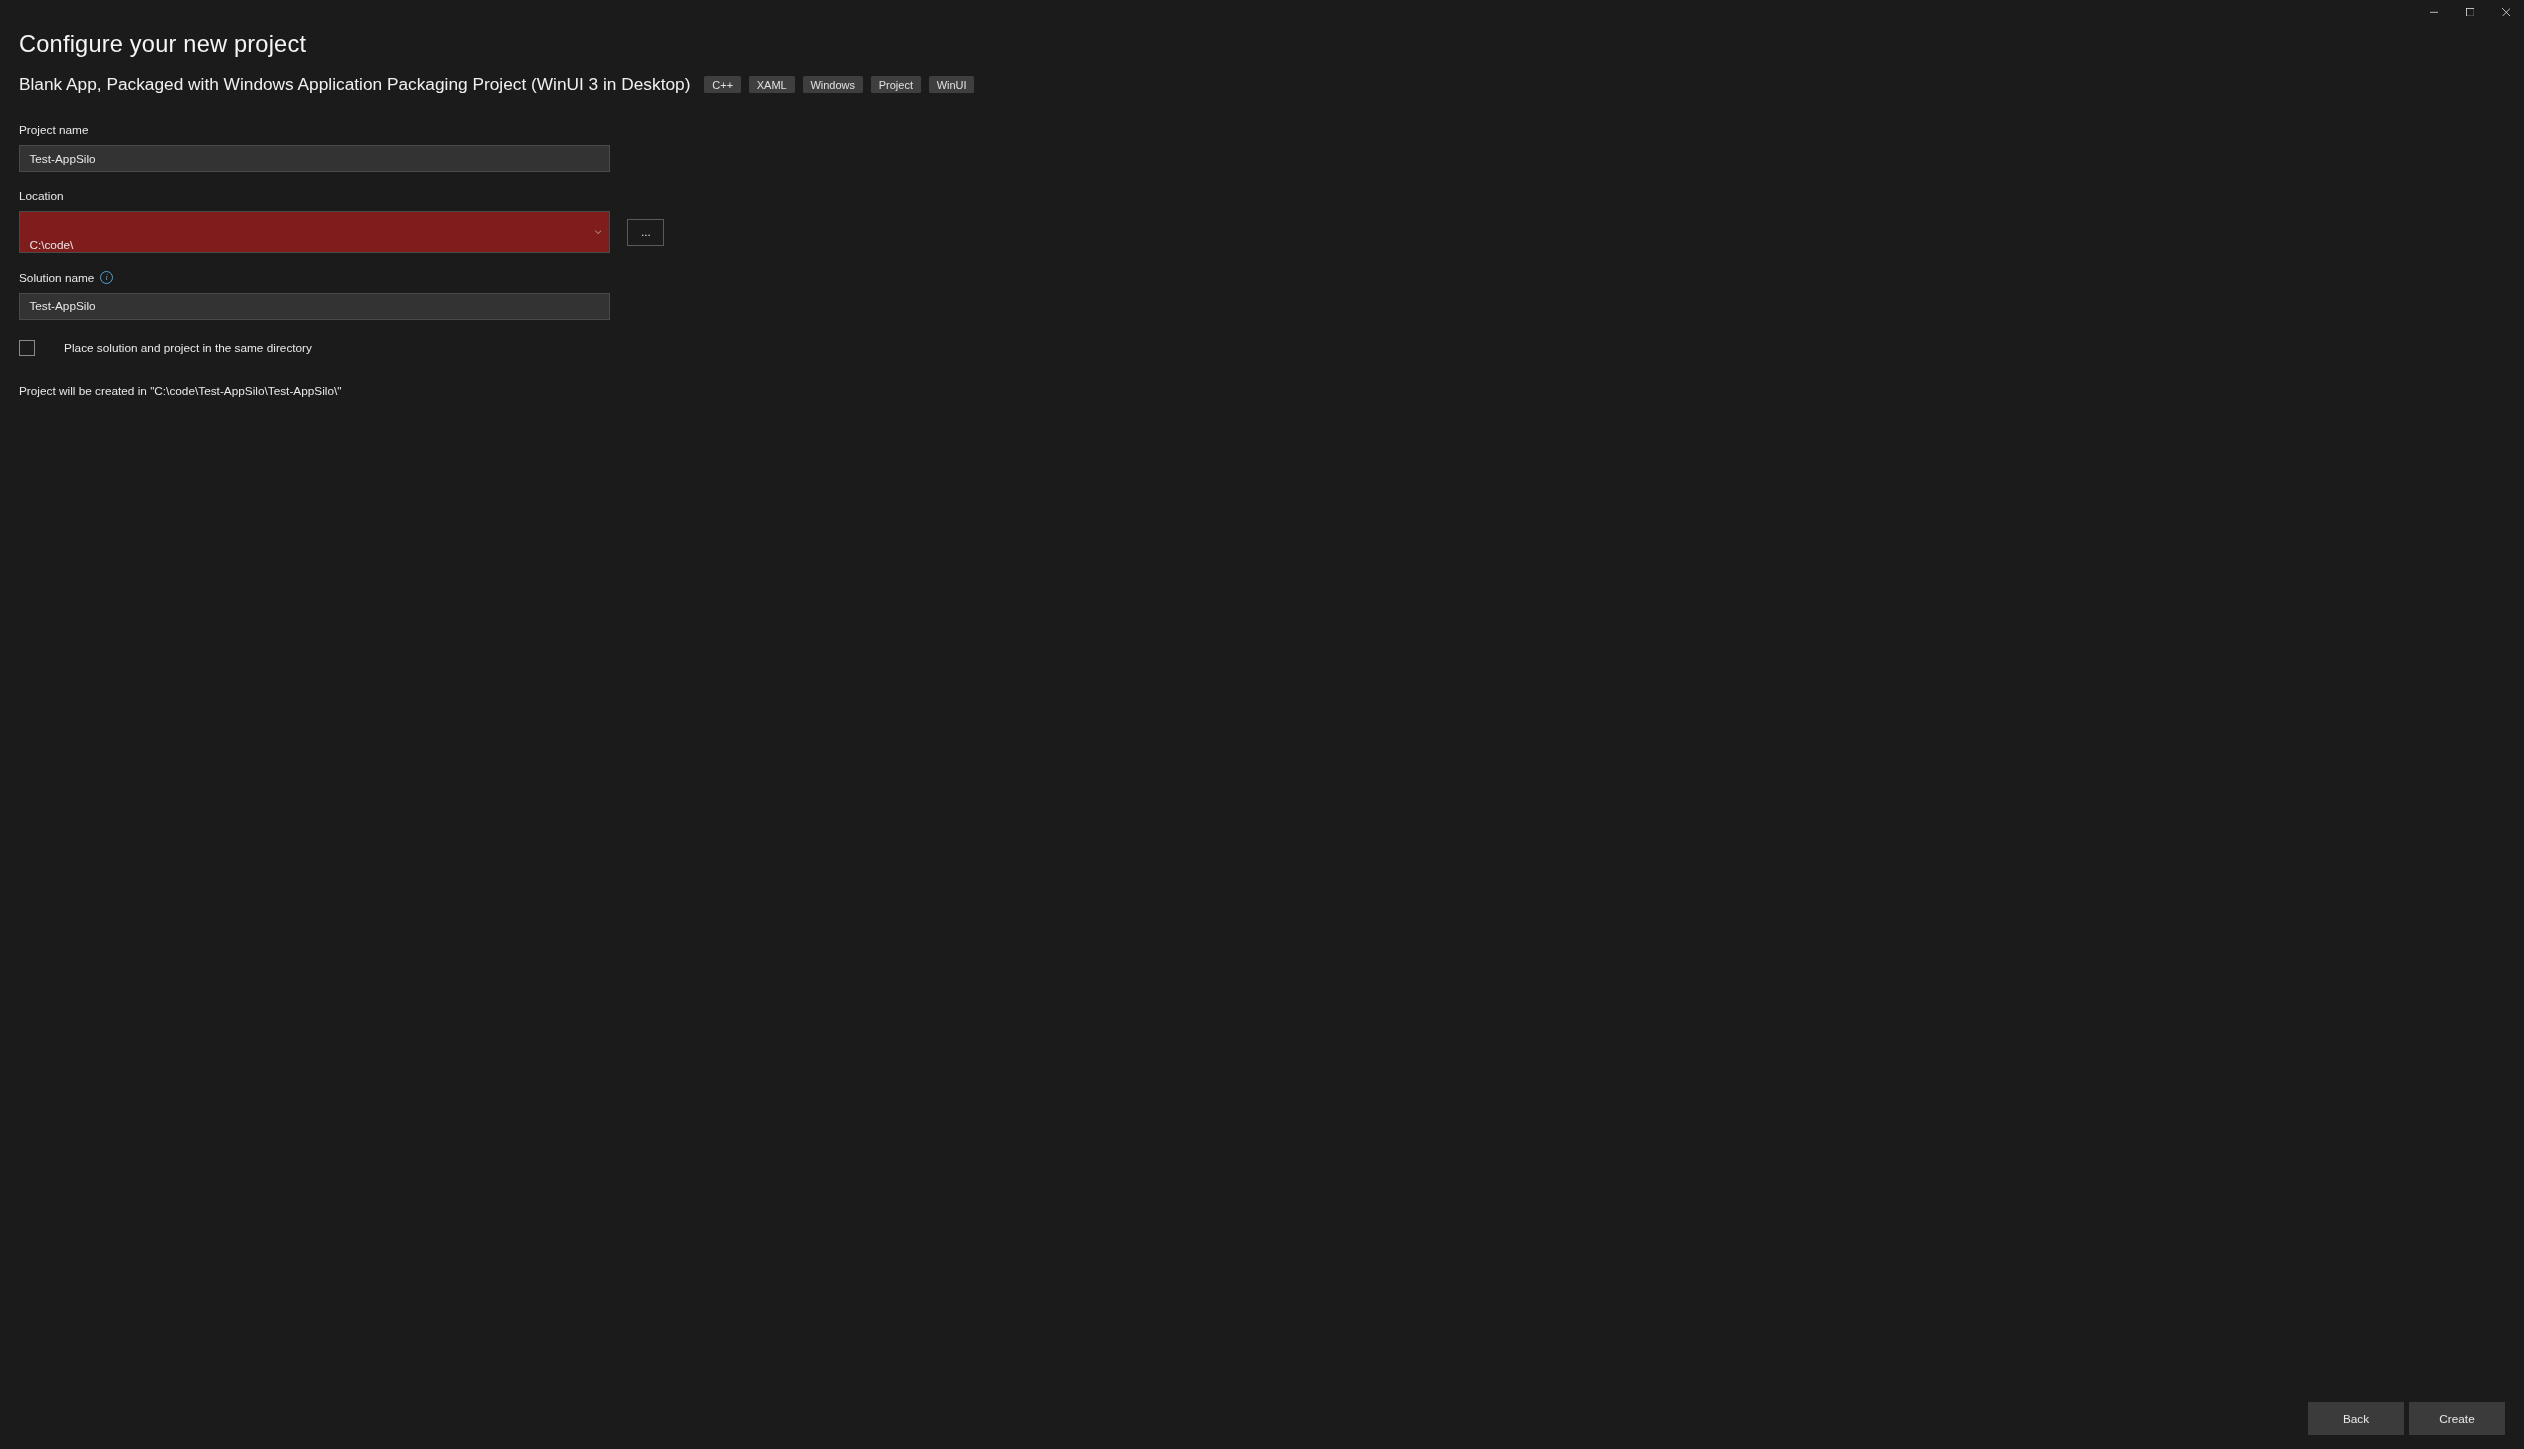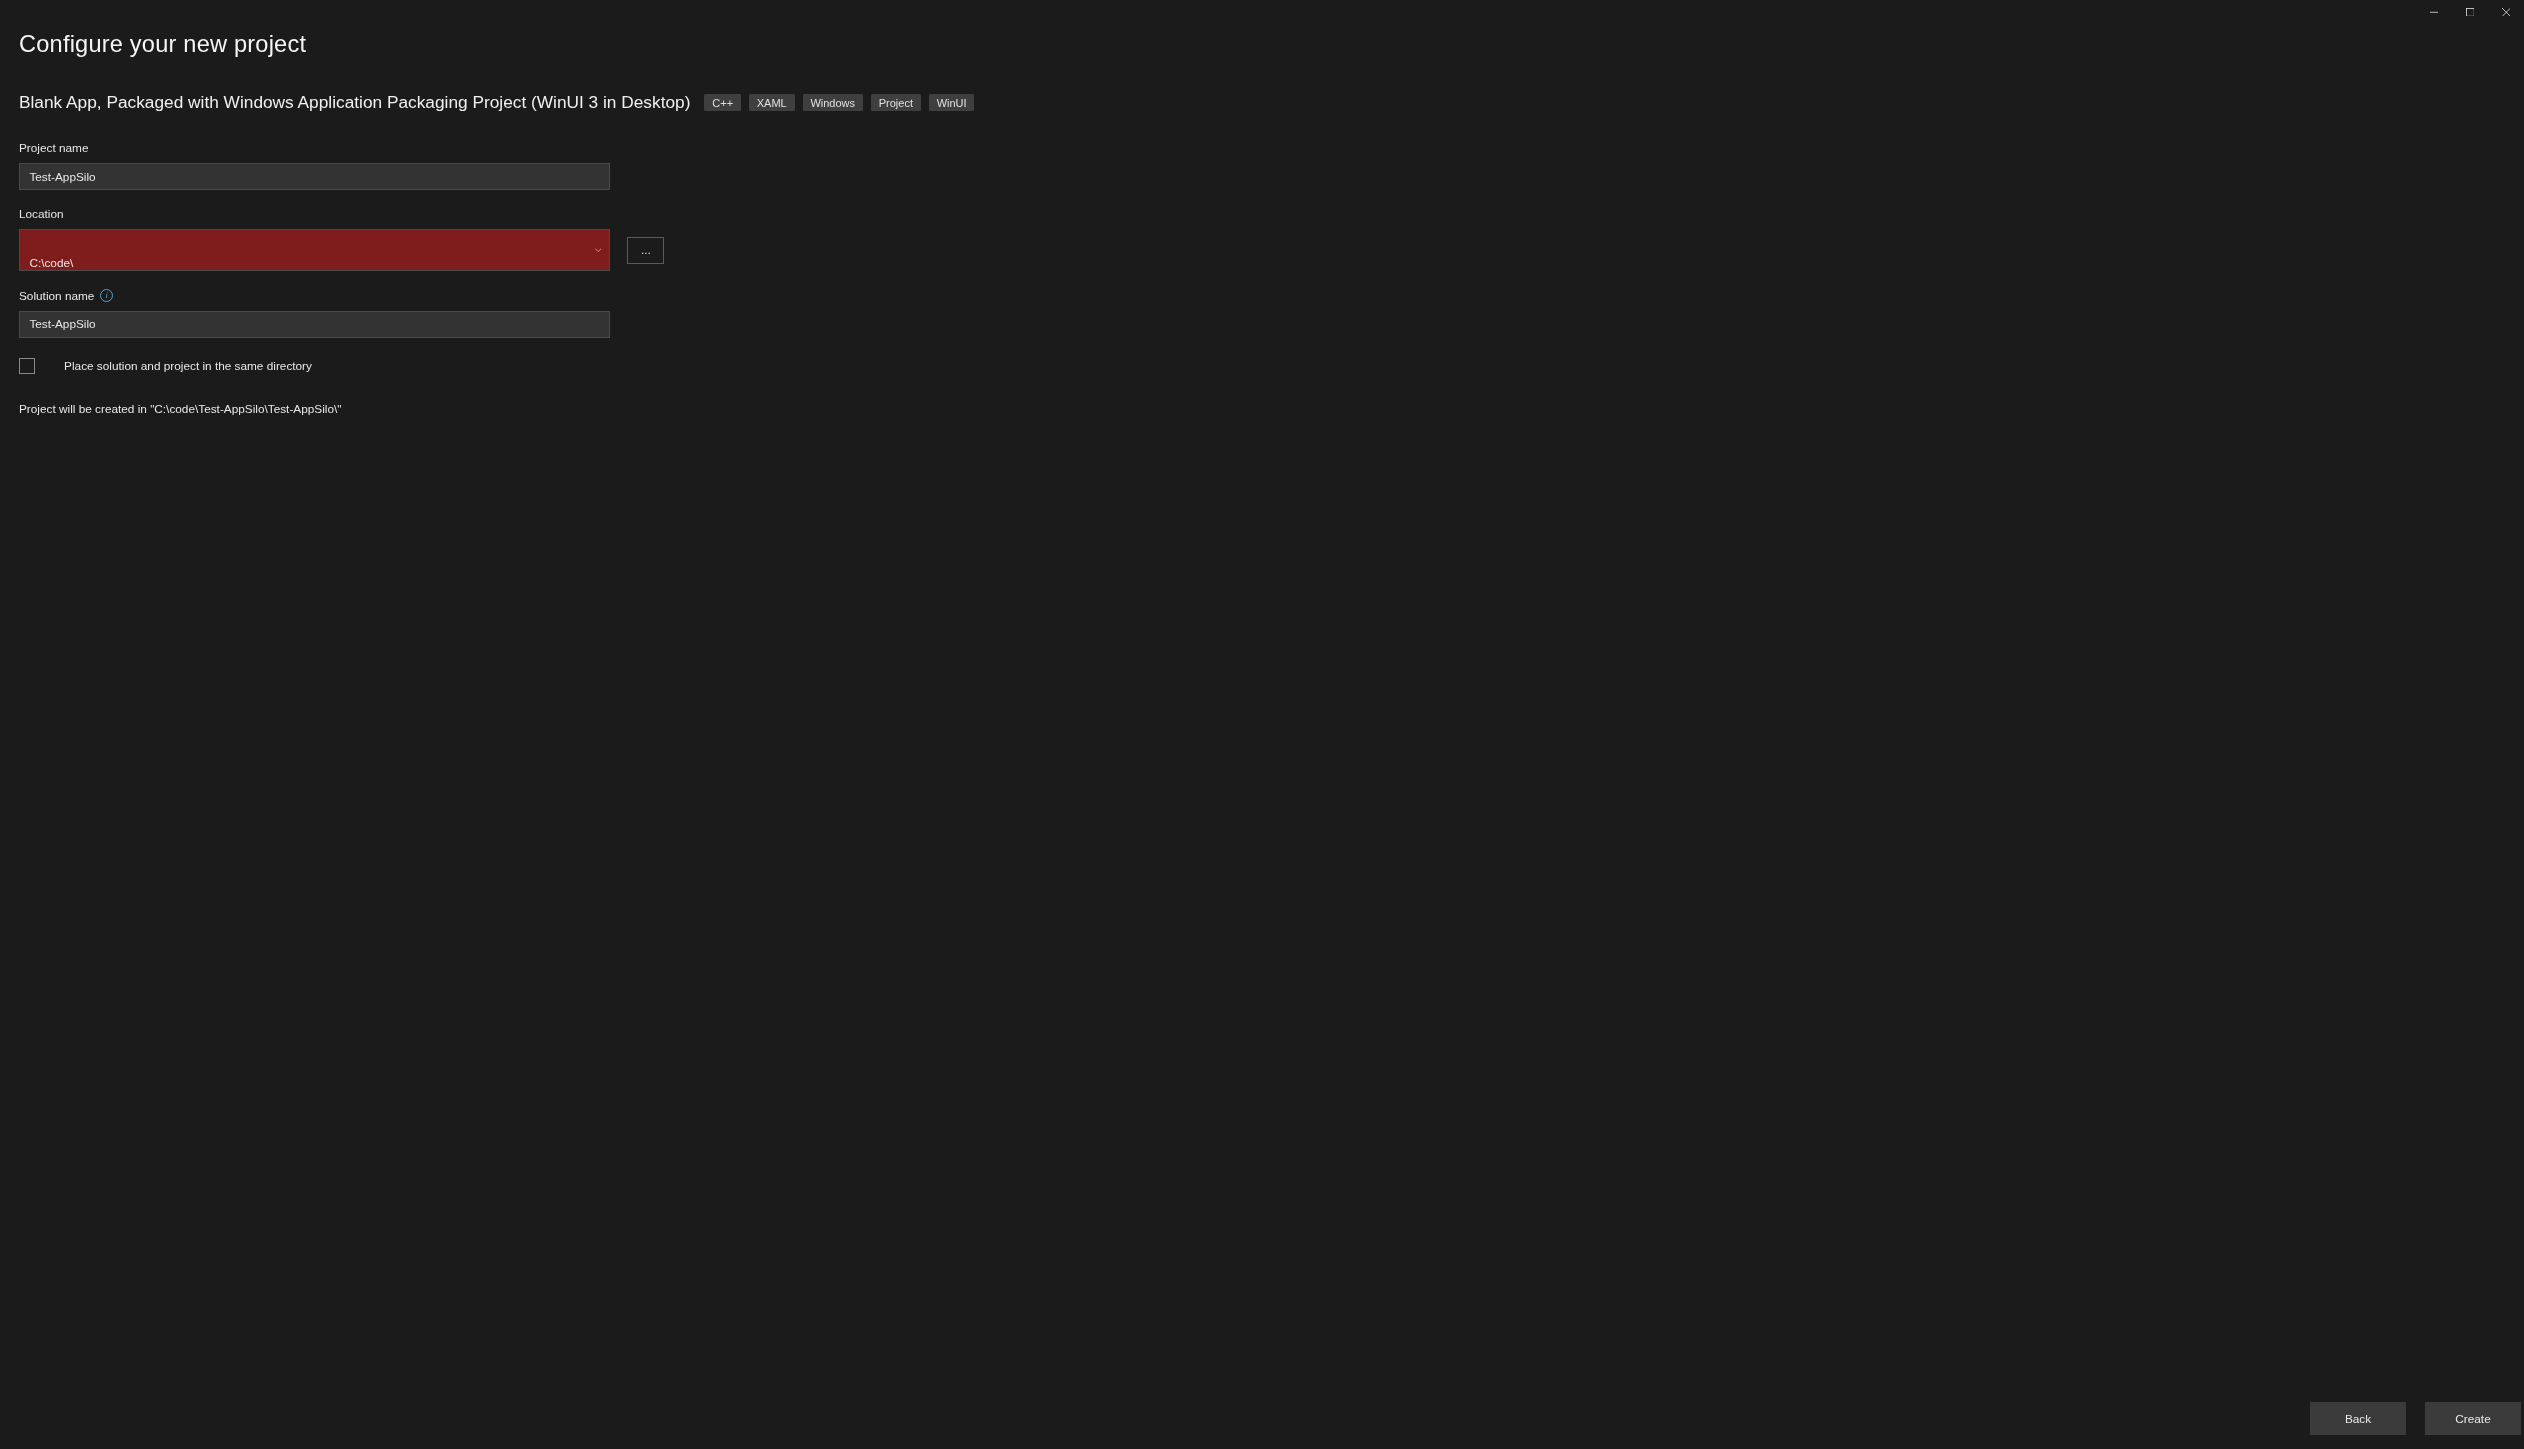--- a/index.html
+++ b/index.html
@@ -42,21 +42,21 @@
       flex: 1;
       padding: 0 19px 19px 19px;
       display: flex;
       flex-direction: column;
       position: relative;
     }
     .page-title {
       font-size: 23.6px;
       font-weight: 400;
       margin-top: 6.3px;
-      margin-bottom: 34px;
+      margin-bottom: 16px;
       color: #f5f5f5;
       letter-spacing: 0.2px;
     }
     .template-row {
       display: flex;
       align-items: center;
       gap: 14px;
       margin-bottom: 28px;
     }
     .template-name {
@@ -166,24 +166,24 @@
       font-size: 11.8px;
       color: #e8e8e8;
       margin-left: 20px;
     }
     .creation-path {
       font-size: 11.8px;
       color: #e8e8e8;
     }
     .footer-buttons {
       position: absolute;
-      right: 3px;
+      right: 19px;
       bottom: 14px;
       display: flex;
-      gap: 19px;
+      gap: 5px;
     }
     .footer-btn {
       width: 96px;
       height: 33px;
       background: #3b3b3b;
       border: none;
       color: #e8e8e8;
       font-size: 11.8px;
       font-family: inherit;
       cursor: pointer;

